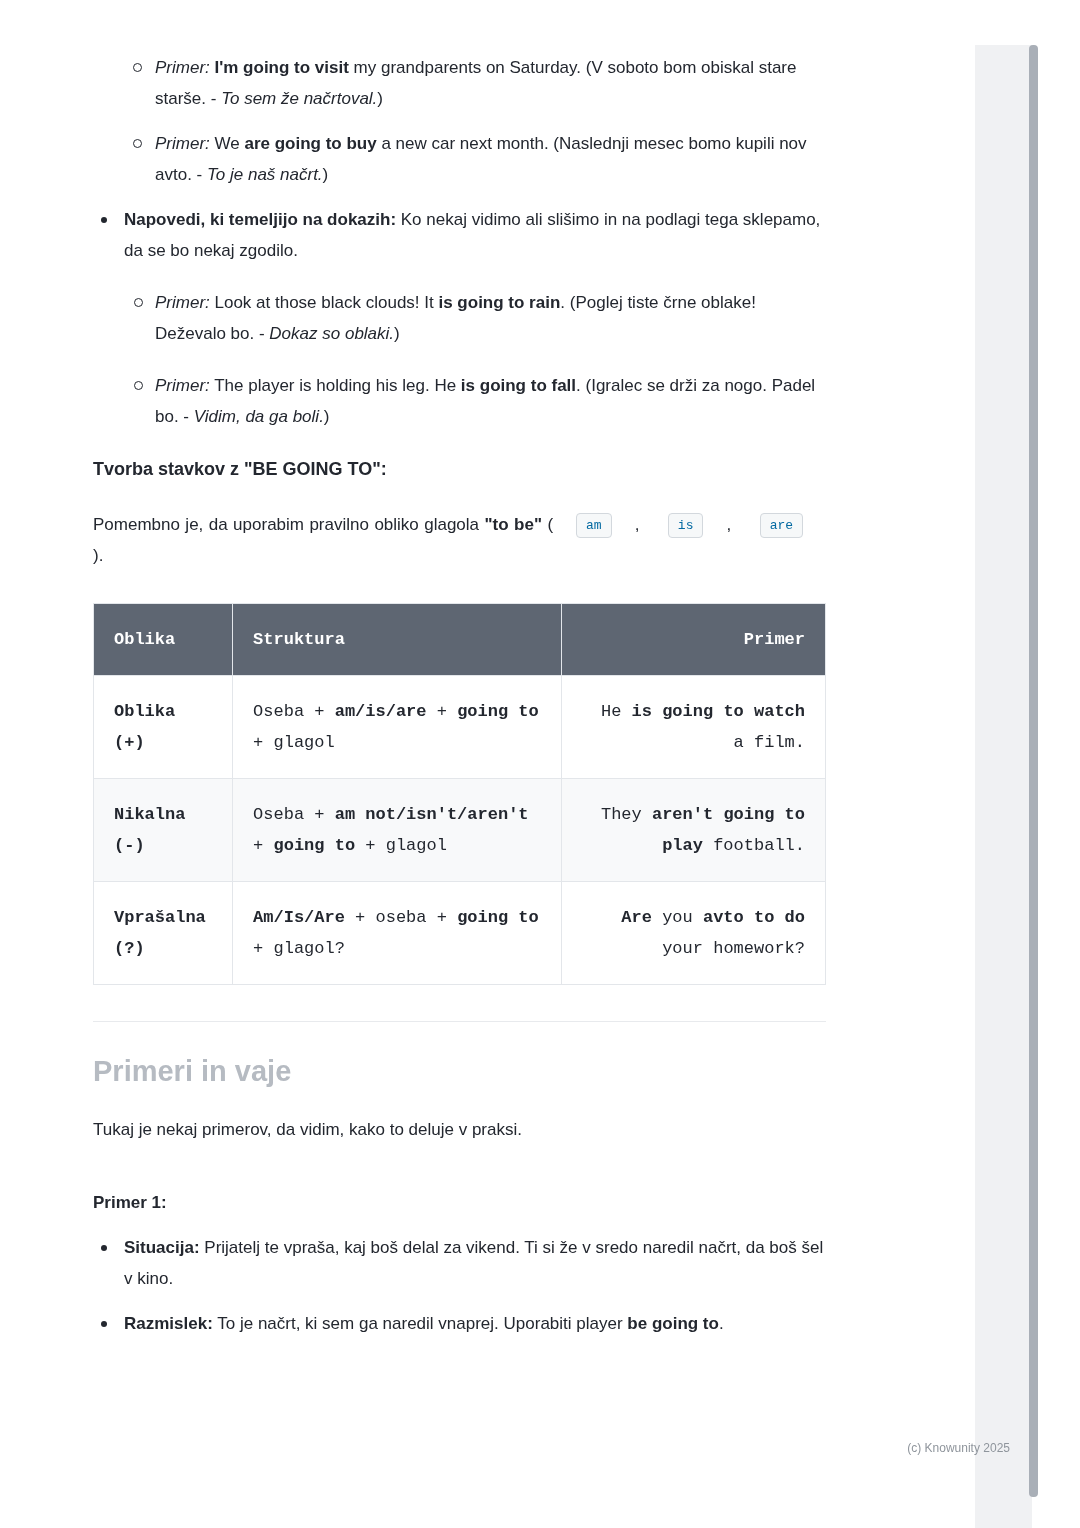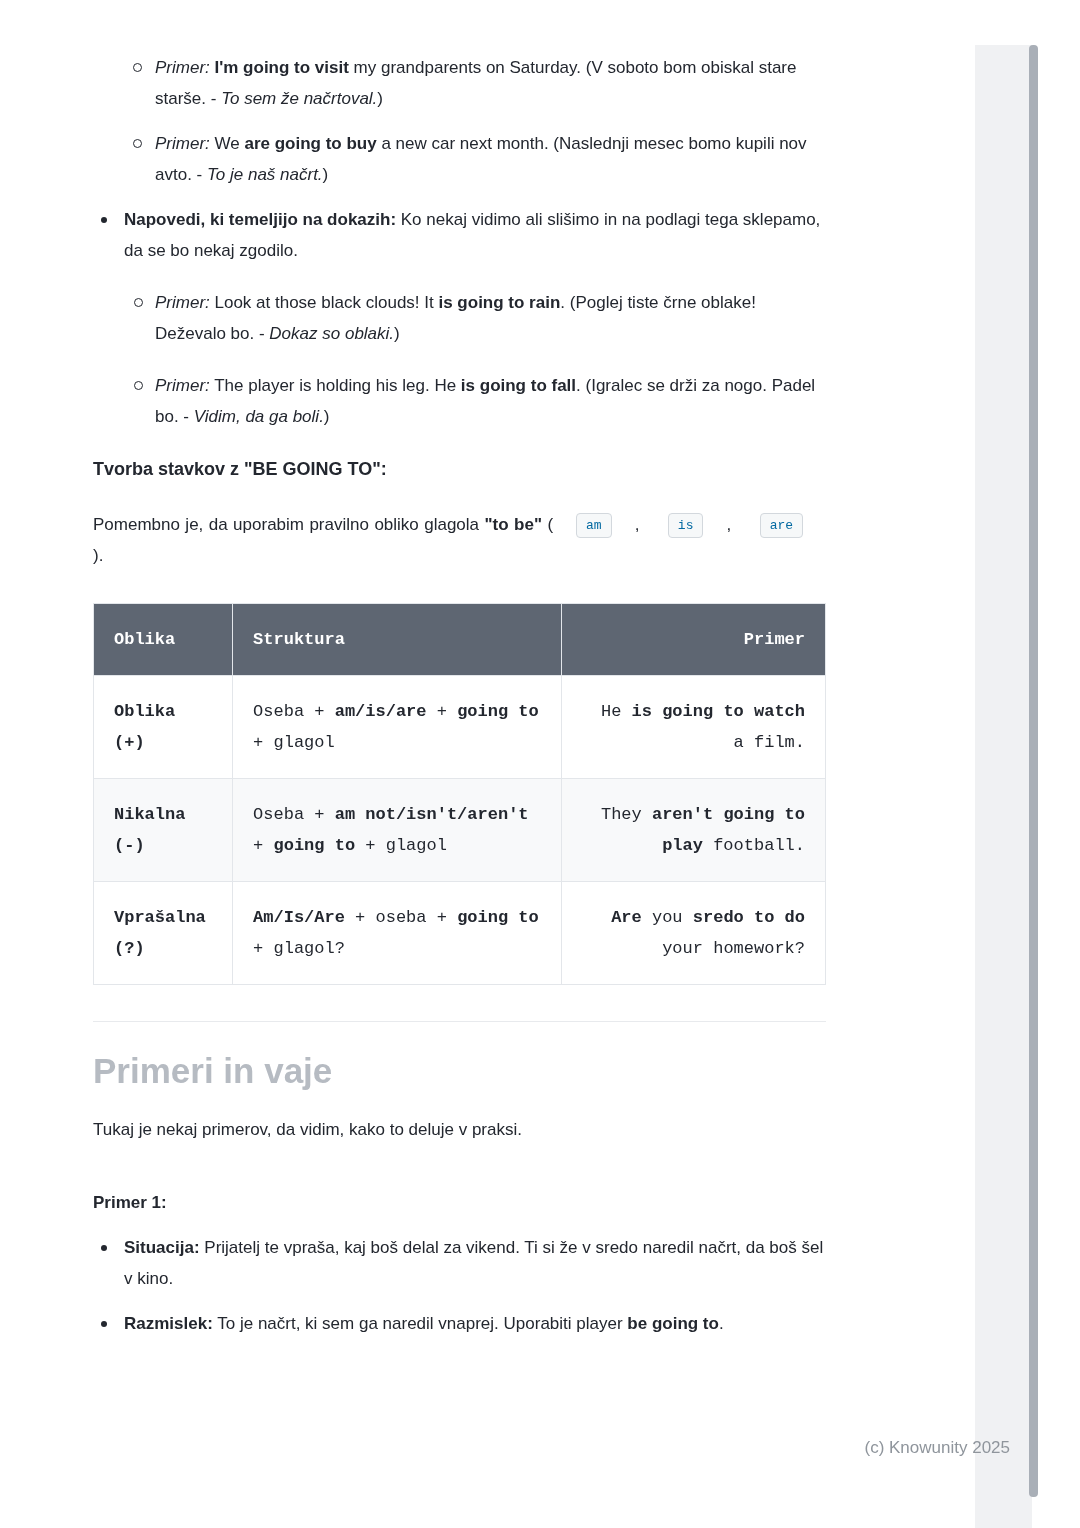--- a/index.html
+++ b/index.html
@@ -100,33 +100,33 @@
   .gtable .w0 { width: 19%; }
   .gtable .w1 { width: 45%; }
   .gtable .w2 { width: 36%; text-align: right; }
   .gtable tr.alt { background: var(--row-alt-bg, #f8f9fa); }
   .divider {
     border: none;
     border-top: 1px solid #e8eaed;
     margin: 36px 0 0 0;
   }
   .h-section {
-    font-size: 35px;
+    font-size: 29px;
     line-height: 34px;
     font-weight: 700;
     color: var(--section-heading-color, #b6bbc2);
     margin: 32px 0 0 0;
   }
   .p-body { margin: 26px 0; }
   .p-label { font-weight: 700; margin: 42px 0 6px 0; }
   .watermark {
     position: absolute;
     top: 1440px;
     right: 70px;
-    font-size: 17px;
+    font-size: 12px;
     line-height: 16px;
     color: var(--watermark-color, #8f959c);
     z-index: 3;
   }
   .scroll-panel {
     position: absolute;
     left: 975px;
     top: 45px;
     width: 57px;
     height: 1483px;
@@ -195,21 +195,21 @@
         <tr class="alt">
           <td class="c0 w0"><span class="b">Nikalna
 (-)</span></td>
           <td class="w1"><span>Oseba + </span><span class="b">am not/isn't/aren't</span><span> + </span><span class="b">going to</span><span> + glagol</span></td>
           <td class="w2"><span>They </span><span class="b">aren't going to play</span><span> football.</span></td>
         </tr>
         <tr>
           <td class="c0 w0"><span class="b">Vprašalna
 (?)</span></td>
           <td class="w1"><span class="b">Am/Is/Are</span><span> + oseba + </span><span class="b">going to</span><span> + glagol?</span></td>
-          <td class="w2"><span class="b">Are</span><span> you </span><span class="b">sredo to do</span><span> your homework?</span></td>
+          <td class="w2"><span class="b">Are</span><span> you </span><span class="b">avto to do</span><span> your homework?</span></td>
         </tr>
       </tbody>
     </table>
 
     <hr class="divider">
 
     <h2 class="h-section">Primeri in vaje</h2>
 
     <p class="p-body">Tukaj je nekaj primerov, da vidim, kako to deluje v praksi.</p>
 

